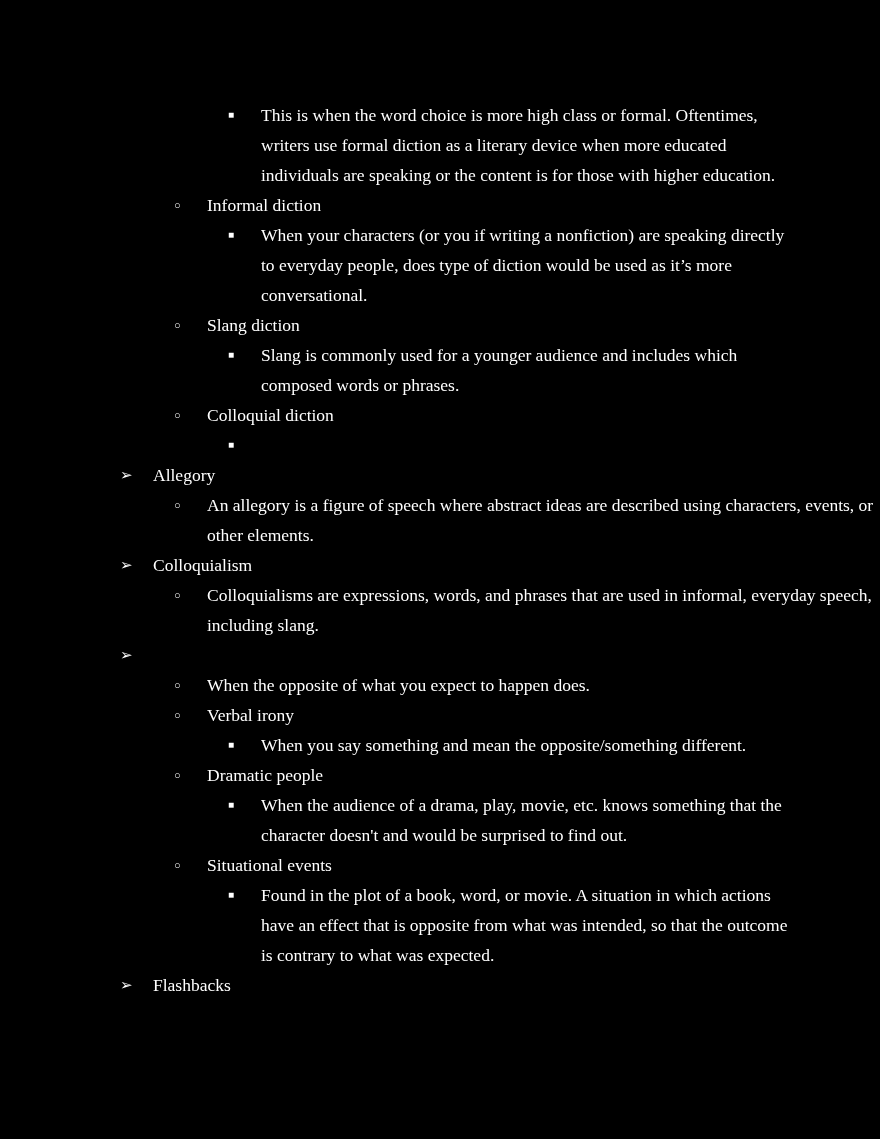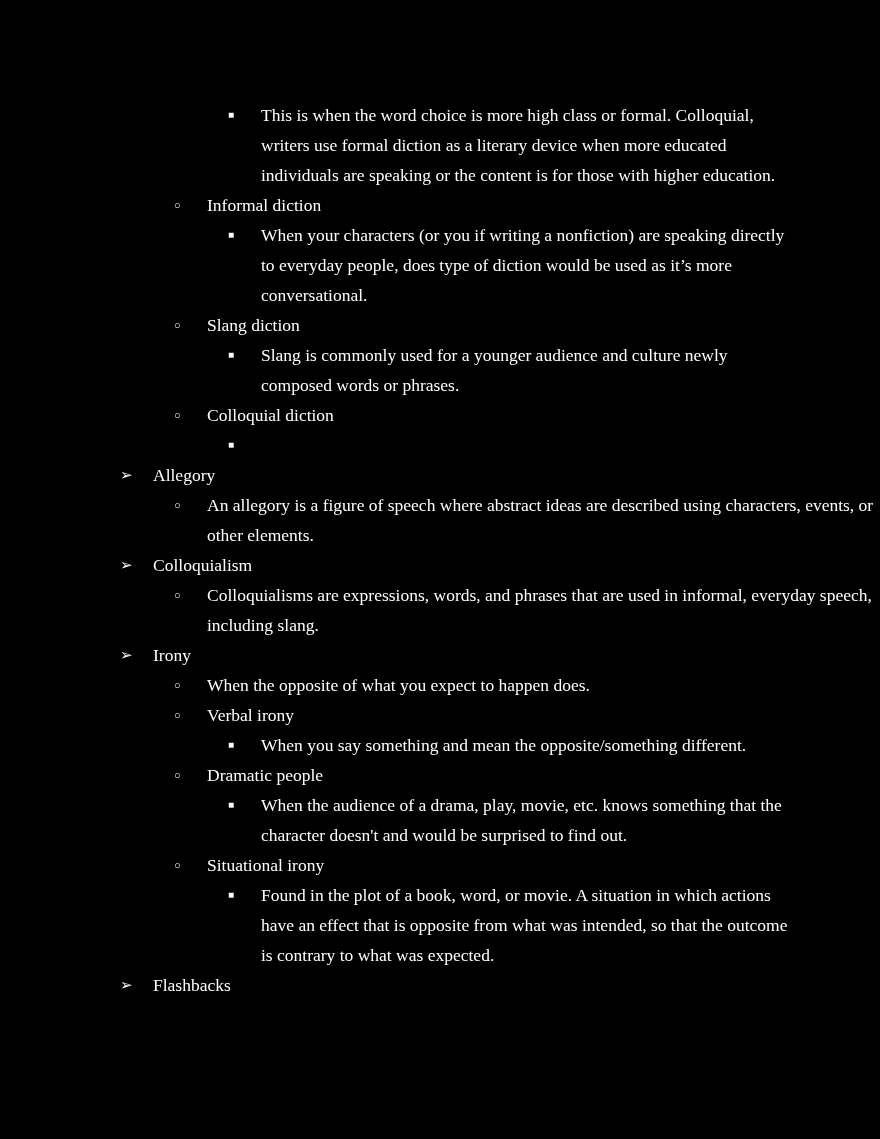--- a/index.html
+++ b/index.html
@@ -78,37 +78,37 @@
   .topspace { height: 100px; }
 </style>
 </head>
 <body>
 
 <div id="doc">
   <div class="topspace"></div>
   <ul class="outline" id="outline-list">
       <li class="row lvl3">
         <span class="marker square">■</span>
-        <span class="text">This is when the word choice is more high class or formal. Colloquial, writers use formal diction as a literary device when more educated individuals are speaking or the content is for those with higher education.</span>
+        <span class="text">This is when the word choice is more high class or formal. Oftentimes, writers use formal diction as a literary device when more educated individuals are speaking or the content is for those with higher education.</span>
       </li>
       <li class="row lvl2">
         <span class="marker circle">○</span>
         <span class="text">Informal diction</span>
       </li>
       <li class="row lvl3">
         <span class="marker square">■</span>
         <span class="text">When your characters (or you if writing a nonfiction) are speaking directly to everyday people, does type of diction would be used as it’s more conversational.</span>
       </li>
       <li class="row lvl2">
         <span class="marker circle">○</span>
         <span class="text">Slang diction</span>
       </li>
       <li class="row lvl3">
         <span class="marker square">■</span>
-        <span class="text">Slang is commonly used for a younger audience and culture newly composed words or phrases.</span>
+        <span class="text">Slang is commonly used for a younger audience and includes which composed words or phrases.</span>
       </li>
       <li class="row lvl2">
         <span class="marker circle">○</span>
         <span class="text">Colloquial diction</span>
       </li>
       <li class="row lvl3">
         <span class="marker square">■</span>
       </li>
       <li class="row lvl1">
         <span class="marker arrow">➢</span>
@@ -121,21 +121,20 @@
       <li class="row lvl1">
         <span class="marker arrow">➢</span>
         <span class="text">Colloquialism</span>
       </li>
       <li class="row lvl2">
         <span class="marker circle">○</span>
         <span class="text">Colloquialisms are expressions, words, and phrases that are used in informal, everyday speech, including slang.</span>
       </li>
       <li class="row lvl1">
         <span class="marker arrow">➢</span>
-        <span class="text">Irony</span>
       </li>
       <li class="row lvl2">
         <span class="marker circle">○</span>
         <span class="text">When the opposite of what you expect to happen does.</span>
       </li>
       <li class="row lvl2">
         <span class="marker circle">○</span>
         <span class="text">Verbal irony</span>
       </li>
       <li class="row lvl3">
@@ -145,21 +144,21 @@
       <li class="row lvl2">
         <span class="marker circle">○</span>
         <span class="text">Dramatic people</span>
       </li>
       <li class="row lvl3">
         <span class="marker square">■</span>
         <span class="text">When the audience of a drama, play, movie, etc. knows something that the character doesn't and would be surprised to find out.</span>
       </li>
       <li class="row lvl2">
         <span class="marker circle">○</span>
-        <span class="text">Situational irony</span>
+        <span class="text">Situational events</span>
       </li>
       <li class="row lvl3">
         <span class="marker square">■</span>
         <span class="text">Found in the plot of a book, word, or movie. A situation in which actions have an effect that is opposite from what was intended, so that the outcome is contrary to what was expected.</span>
       </li>
       <li class="row lvl1">
         <span class="marker arrow">➢</span>
         <span class="text">Flashbacks</span>
       </li>
     </ul>

